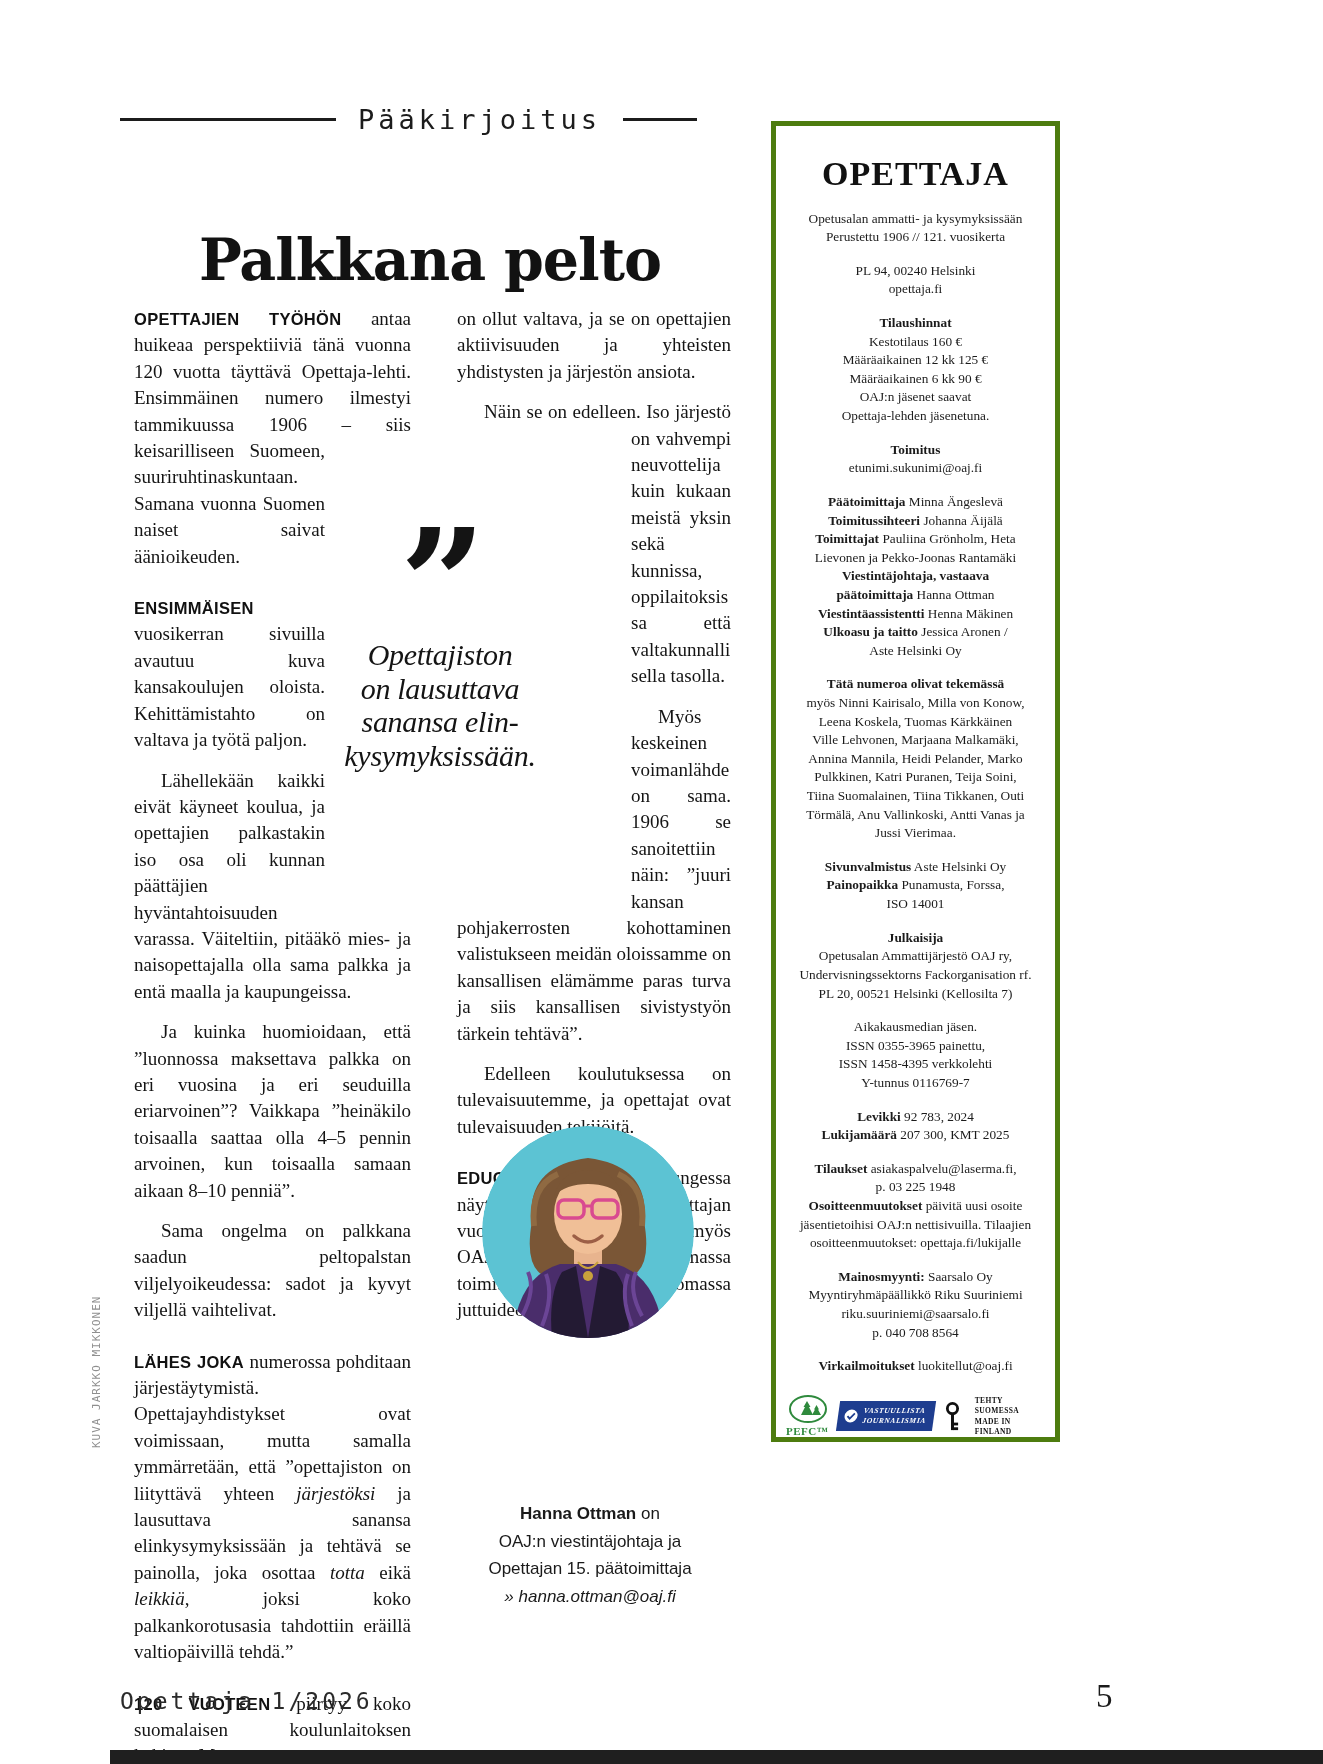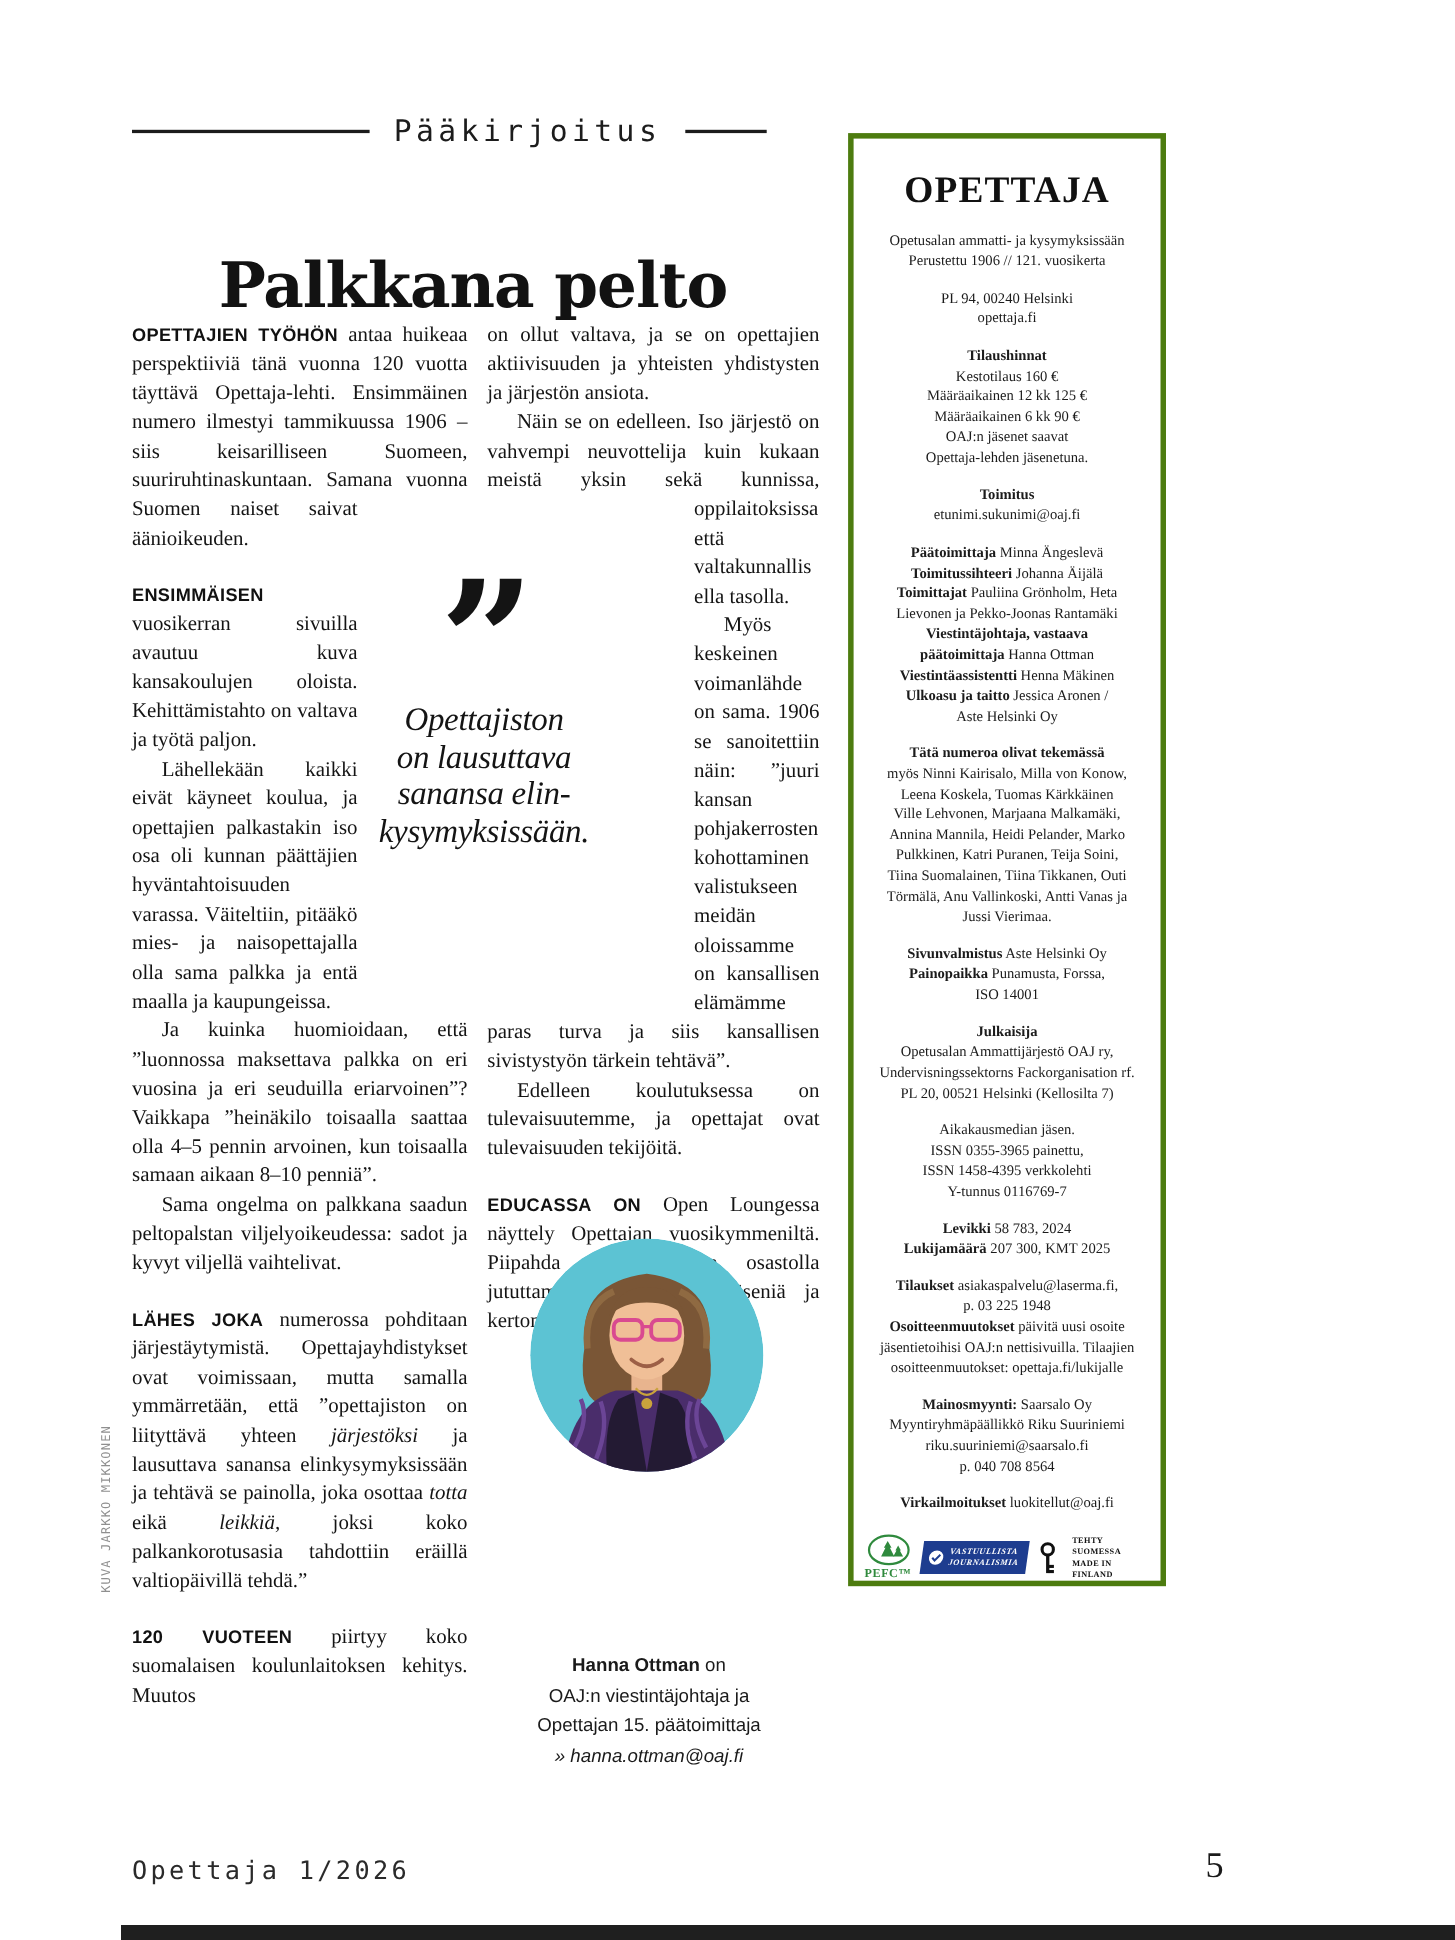--- a/index.html
+++ b/index.html
@@ -18,21 +18,21 @@
   .title{position:absolute;left:100px;top:188px;width:660px;text-align:center;
          font-family:"DejaVu Serif",serif;font-weight:700;font-size:57px;letter-spacing:-1px;color:#121212;}
 
   
   .col{position:absolute;top:292px;font-size:19px;line-height:1.39;text-align:justify;
        hyphens:auto;overflow-wrap:break-word;color:#141414;}
   .col1{left:120px;width:305px;}
   .col2{left:443px;width:302px;}
   .intrude-r{float:right;width:100px;height:618px;shape-outside:inset(160px 0 0 0);}
   .intrude-l{float:left;width:188px;height:612px;shape-outside:inset(160px 0 0 0);}
-  .para{margin:0;}
+  .para{margin:14px;}
   .para.gap{margin-top:25px;}
   .para.ind{text-indent:27px;}
   .lead{font-family:"Liberation Sans",sans-serif;font-weight:bold;font-size:16.5px;
         letter-spacing:.3px;color:#111;}
   .endmark{font-size:17px;}
 
   
   .pullquote{position:absolute;left:308px;top:520px;width:264px;text-align:center;color:#141414;}
   .pq-mark{font-family:"DejaVu Serif",serif;font-size:150px;line-height:.85;height:118px;
            font-weight:700;letter-spacing:-6px;}
@@ -228,21 +228,21 @@
     </div>
 
     <div class="sb">
       <div>Aikakausmedian jäsen.</div>
       <div>ISSN 0355-3965 painettu,</div>
       <div>ISSN 1458-4395 verkkolehti</div>
       <div>Y-tunnus 0116769-7</div>
     </div>
 
     <div class="sb">
-      <div><b>Levikki</b><span> 58 783, 2024</span></div>
+      <div><b>Levikki</b><span> 92 783, 2024</span></div>
       <div><b>Lukijamäärä</b><span> 207 300, KMT 2025</span></div>
     </div>
 
     <div class="sb">
       <div><b>Tilaukset</b><span> asiakaspalvelu@laserma.fi,</span></div>
       <div><b></b><span>p. 03 225 1948</span></div>
       <div><b>Osoitteenmuutokset</b><span> päivitä uusi osoite</span></div>
       <div><b></b><span>jäsentietoihisi OAJ:n nettisivuilla. Tilaajien</span></div>
       <div><b></b><span>osoitteenmuutokset: opettaja.fi/lukijalle</span></div>
     </div>

